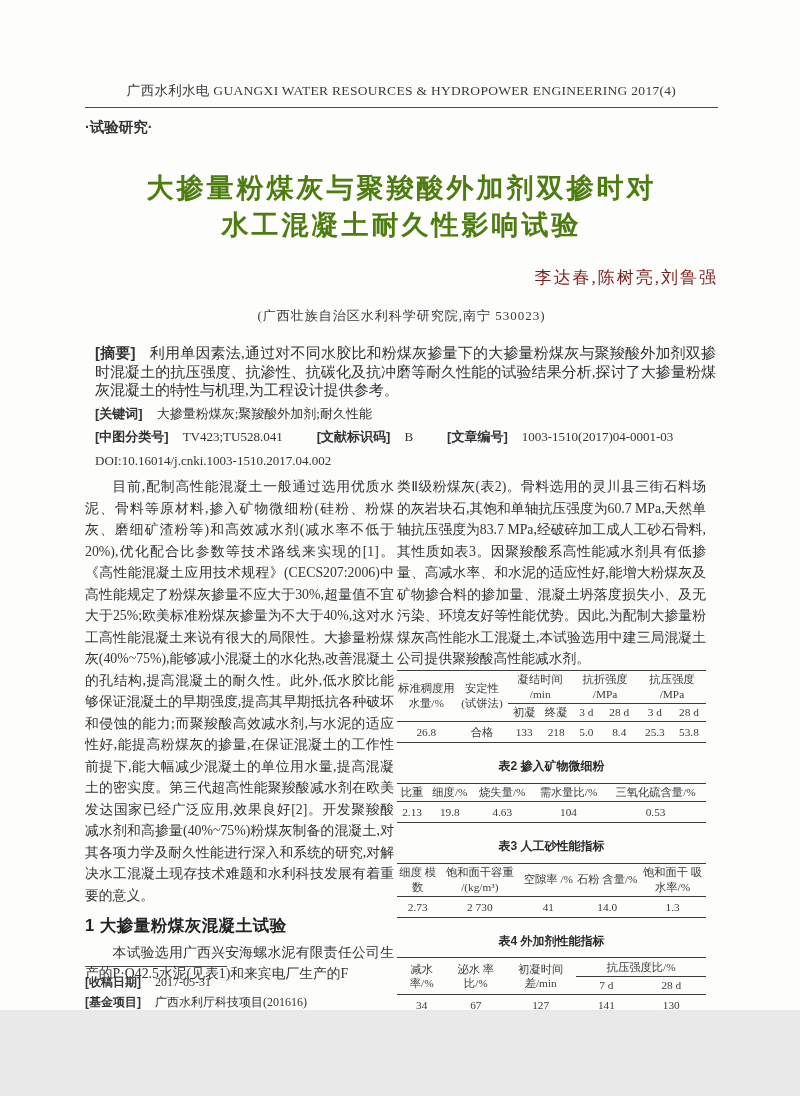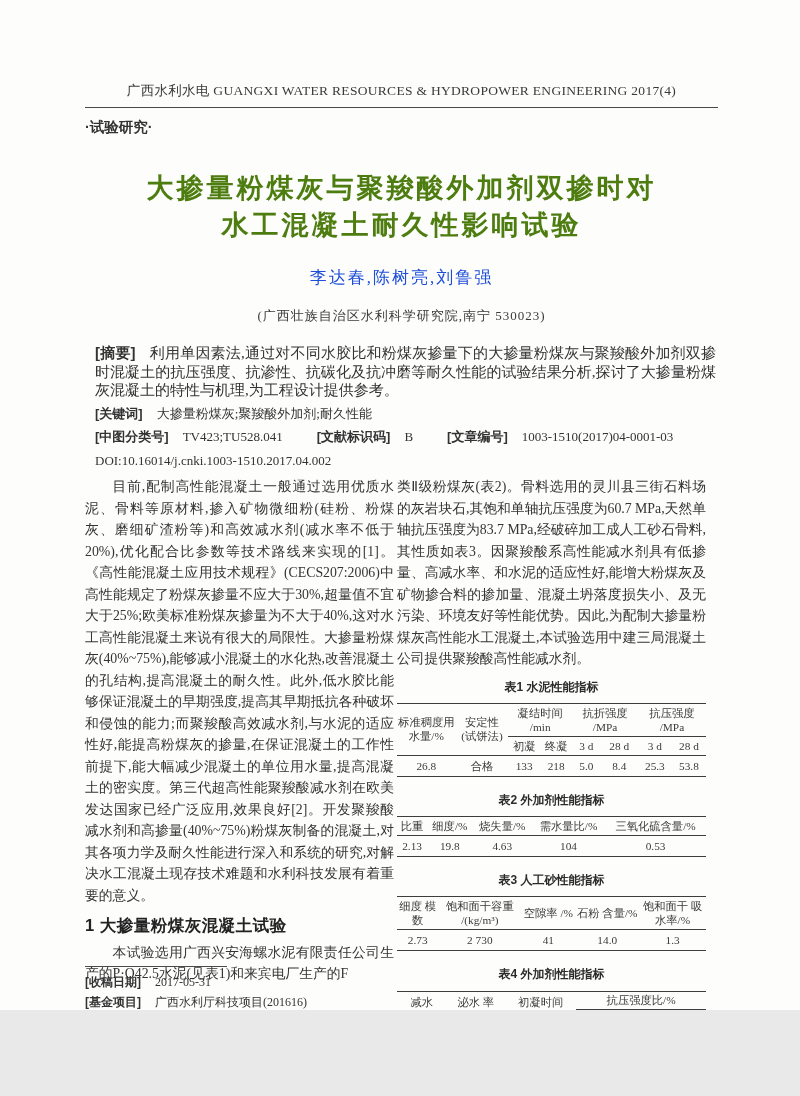--- a/index.html
+++ b/index.html
@@ -11,21 +11,21 @@
     font-family:"Liberation Serif", serif;
     color:#2e2e2e;
     overflow:hidden;
   }
   .content{position:absolute;left:85px;top:82px;width:633px;}
   .jheader{font-size:13.5px;text-align:center;letter-spacing:.3px;color:#3a3a3a;}
   .jrule{border:none;border-top:1.3px solid #4a4a4a;margin:7px 0 0 0;}
   .sans{font-family:"Liberation Sans", sans-serif;font-weight:700;}
   .col-label{margin-top:10px;font-size:14.5px;color:#333;}
   .title{margin-top:33px;text-align:center;font-weight:700;font-size:27px;line-height:37px;letter-spacing:3px;color:#4d7c0f;}
-  .authors{margin-top:22px;text-align:center;font-size:17px;letter-spacing:2px;color:#1d4ed8;}
+  .authors{margin-top:22px;text-align:right;font-size:17px;letter-spacing:2px;color:#7f1d1d;}
   .affil{margin-top:18px;text-align:center;font-size:13px;color:#3a3a3a;letter-spacing:1px;}
   .meta{margin-top:19px;padding:0 2px 0 10px;font-size:15px;line-height:18.5px;color:#333;text-align:justify;}
   .meta-line{margin-top:4px;font-size:13px;line-height:19.5px;padding-left:10px;color:#333;}
   .lbl{font-family:"Liberation Sans", sans-serif;font-weight:700;}
   .sp{display:inline-block;width:14px;}
   .spw{display:inline-block;width:34px;}
   .columns{display:flex;gap:3px;margin-top:6px;}
   .col{width:309px;font-size:13.8px;line-height:21.5px;text-align:justify;color:#333;}
   .col p{margin:0;}
   .indent{text-indent:2em;}
@@ -80,21 +80,20 @@
     <div class="columns">
       <div class="col">
         <p class="indent">目前,配制高性能混凝土一般通过选用优质水泥、骨料等原材料,掺入矿物微细粉(硅粉、粉煤灰、磨细矿渣粉等)和高效减水剂(减水率不低于20%),优化配合比参数等技术路线来实现的[1]。《高性能混凝土应用技术规程》(CECS207:2006)中高性能规定了粉煤灰掺量不应大于30%,超量值不宜大于25%;欧美标准粉煤灰掺量为不大于40%,这对水工高性能混凝土来说有很大的局限性。大掺量粉煤灰(40%~75%),能够减小混凝土的水化热,改善混凝土的孔结构,提高混凝土的耐久性。此外,低水胶比能够保证混凝土的早期强度,提高其早期抵抗各种破坏和侵蚀的能力;而聚羧酸高效减水剂,与水泥的适应性好,能提高粉煤灰的掺量,在保证混凝土的工作性前提下,能大幅减少混凝土的单位用水量,提高混凝土的密实度。第三代超高性能聚羧酸减水剂在欧美发达国家已经广泛应用,效果良好[2]。开发聚羧酸减水剂和高掺量(40%~75%)粉煤灰制备的混凝土,对其各项力学及耐久性能进行深入和系统的研究,对解决水工混凝土现存技术难题和水利科技发展有着重要的意义。</p>
         <div class="h1 sans">1  大掺量粉煤灰混凝土试验</div>
         <p class="indent">本试验选用广西兴安海螺水泥有限责任公司生产的P·O42.5水泥(见表1)和来宾电厂生产的F</p>
       </div>
 
       <div class="col">
         <p>类Ⅱ级粉煤灰(表2)。骨料选用的灵川县三街石料场的灰岩块石,其饱和单轴抗压强度为60.7 MPa,天然单轴抗压强度为83.7 MPa,经破碎加工成人工砂石骨料,其性质如表3。因聚羧酸系高性能减水剂具有低掺量、高减水率、和水泥的适应性好,能增大粉煤灰及矿物掺合料的掺加量、混凝土坍落度损失小、及无污染、环境友好等性能优势。因此,为配制大掺量粉煤灰高性能水工混凝土,本试验选用中建三局混凝土公司提供聚羧酸高性能减水剂。</p>
 
-        <div class="tcap sans first">表1  水泥性能指标</div>
         <table class="ptable">
           <thead>
             <tr>
               <th rowspan="2" style="width:19%">标准稠度用水量/%</th>
               <th rowspan="2" style="width:17%">安定性 (试饼法)</th>
               <th colspan="2">凝结时间 /min</th>
               <th colspan="2">抗折强度 /MPa</th>
               <th colspan="2">抗压强度 /MPa</th>
             </tr>
             <tr>
@@ -113,21 +112,21 @@
               <td>133</td>
               <td>218</td>
               <td>5.0</td>
               <td>8.4</td>
               <td>25.3</td>
               <td>53.8</td>
             </tr>
           </tbody>
         </table>
 
-        <div class="tcap sans">表2  外加剂性能指标</div>
+        <div class="tcap sans">表2  掺入矿物微细粉</div>
         <table class="ptable">
           <thead>
             <tr>
               <th>比重</th>
               <th>细度/%</th>
               <th>烧失量/%</th>
               <th>需水量比/%</th>
               <th>三氧化硫含量/%</th>
             </tr>
           </thead>

